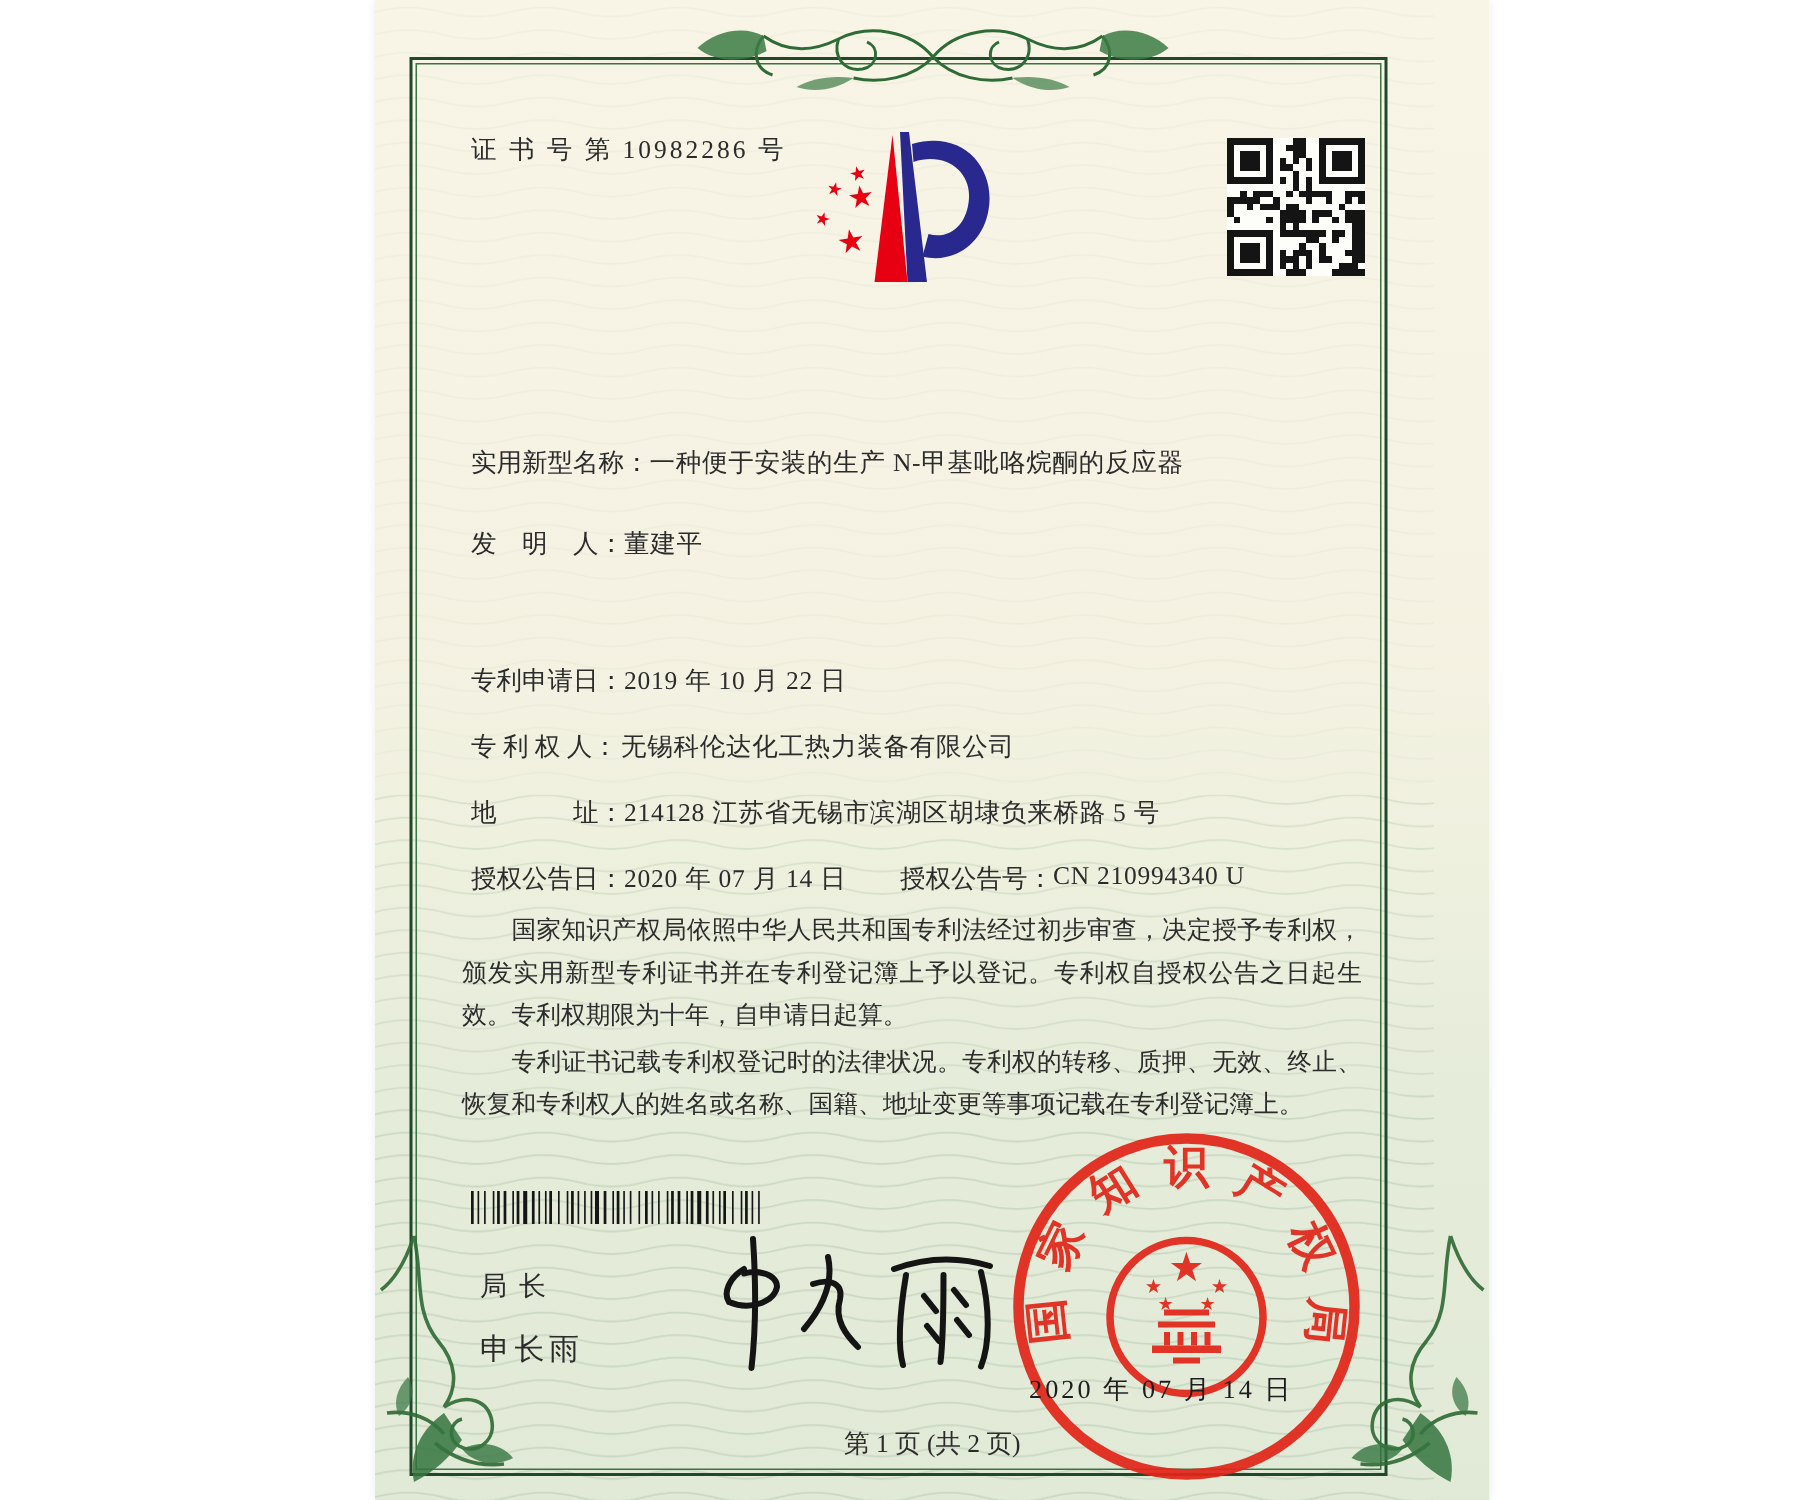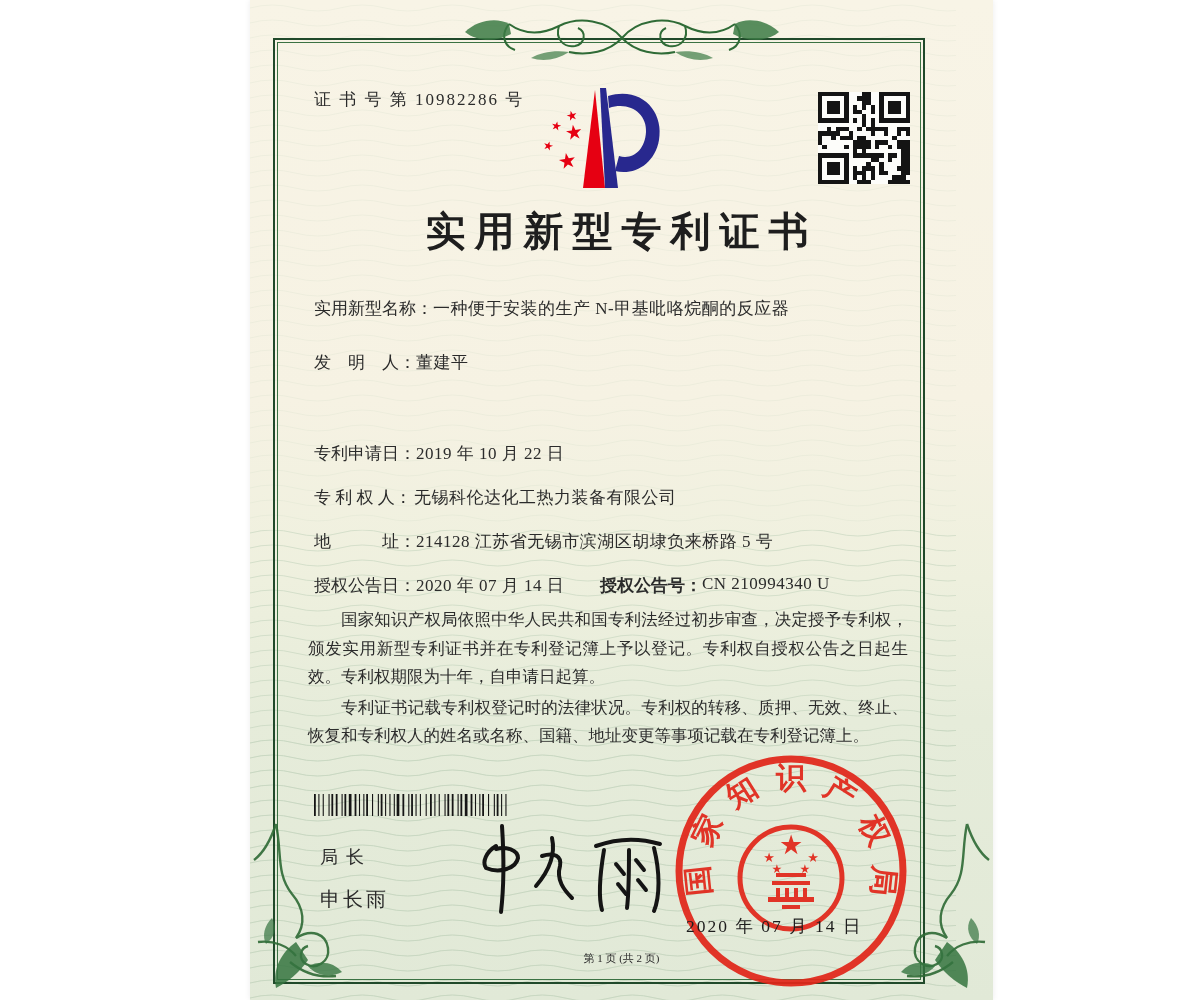--- a/index.html
+++ b/index.html
@@ -43,21 +43,21 @@
     margin:0 0 2px 0;font-size:16.5px;line-height:28.5px;text-indent:2em;
     text-align:justify;color:#2c2c2c;
   }
   .barcode{position:absolute;left:64px;top:794px;width:196px;height:22px;z-index:3;}
   .seal{position:absolute;left:420px;top:750px;width:242px;height:242px;z-index:3;opacity:.93;}
   .seal-ch{font-size:30px;font-weight:700;fill:#e1271a;text-anchor:middle;font-family:"Liberation Serif",serif;}
   .seal-date{position:absolute;left:436px;top:914px;font-size:17.5px;letter-spacing:2px;color:#1d1d1d;z-index:5;}
   .signature{position:absolute;left:218px;top:816px;width:210px;height:100px;z-index:4;}
   .director-label{position:absolute;left:70px;top:845px;font-size:18px;letter-spacing:8px;z-index:3;}
   .director-name{position:absolute;left:70px;top:886px;font-size:20px;letter-spacing:3px;z-index:3;}
-  .footer{position:absolute;left:0;right:0;top:951px;text-align:center;font-size:11px;z-index:3;}
+  .footer{position:absolute;left:0;right:0;top:951px;text-align:center;font-size:17px;z-index:3;}
 </style>
 </head>
 <body>
 
 <div class="paper">
 
   <svg class="waves" width="706" height="1000">
     <defs>
       <pattern id="wv" width="90" height="15" patternUnits="userSpaceOnUse">
         <path d="M0,8 Q22,2 45,8 T90,8" fill="none" stroke="#bccfb7" stroke-width="1"></path>
@@ -354,21 +354,20 @@
       <rect x="9" y="20" width="1" height="1" fill="#141414"></rect>
       <rect x="10" y="20" width="1" height="1" fill="#141414"></rect>
       <rect x="11" y="20" width="1" height="1" fill="#141414"></rect>
       <rect x="16" y="20" width="1" height="1" fill="#141414"></rect>
       <rect x="17" y="20" width="1" height="1" fill="#141414"></rect>
       <rect x="18" y="20" width="1" height="1" fill="#141414"></rect>
       <rect x="19" y="20" width="1" height="1" fill="#141414"></rect>
       <rect x="20" y="20" width="1" height="1" fill="#141414"></rect>
     </svg>
 
-  <div class="title">实用新型专利证书</div>
 
   <div class="row" style="top:297px">
     <span class="lbl">实用新型名称：</span>
     <span class="val">一种便于安装的生产 N-甲基吡咯烷酮的反应器</span>
   </div>
   <div class="row" style="top:351px">
     <span class="lbl">发　明　人：</span>
     <span class="val">董建平</span>
   </div>
   <div class="row" style="top:442px">
@@ -381,21 +380,21 @@
   </div>
   <div class="row" style="top:530px">
     <span class="lbl">地　　　址：</span>
     <span class="val">214128 江苏省无锡市滨湖区胡埭负来桥路 5 号</span>
   </div>
   <div class="row" style="top:574px">
     <span class="lbl">授权公告日：</span>
     <span class="val">2020 年 07 月 14 日</span>
   </div>
   <div class="row grant" style="top:574px">
-    <span class="lbl" style="min-width:0;font-weight:bold;">授权公告号：</span>
+    <span class="lbl" style="min-width:0;">授权公告号：</span>
     <span class="val">CN 210994340 U</span>
   </div>
 
   <div class="paras">
     <p>国家知识产权局依照中华人民共和国专利法经过初步审查，决定授予专利权，颁发实用新型专利证书并在专利登记簿上予以登记。专利权自授权公告之日起生效。专利权期限为十年，自申请日起算。</p>
     <p>专利证书记载专利权登记时的法律状况。专利权的转移、质押、无效、终止、恢复和专利权人的姓名或名称、国籍、地址变更等事项记载在专利登记簿上。</p>
   </div>
 
   <svg class="barcode" width="196" height="22">
       <rect x="0" y="0" width="1.798" height="22" fill="#151515"></rect>

